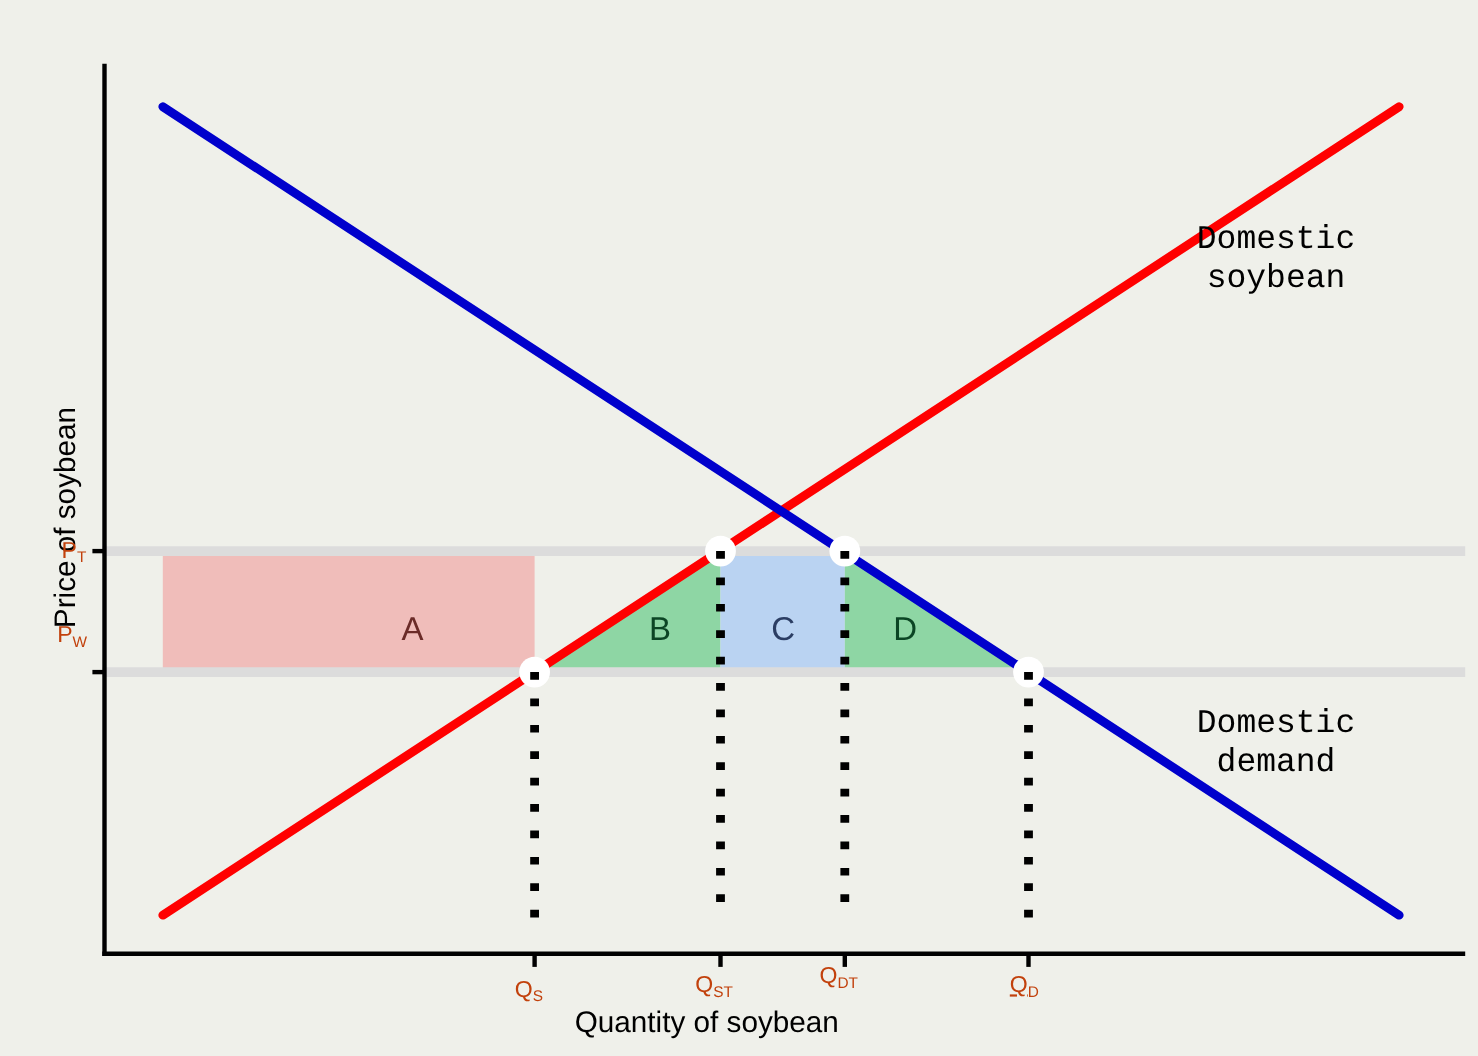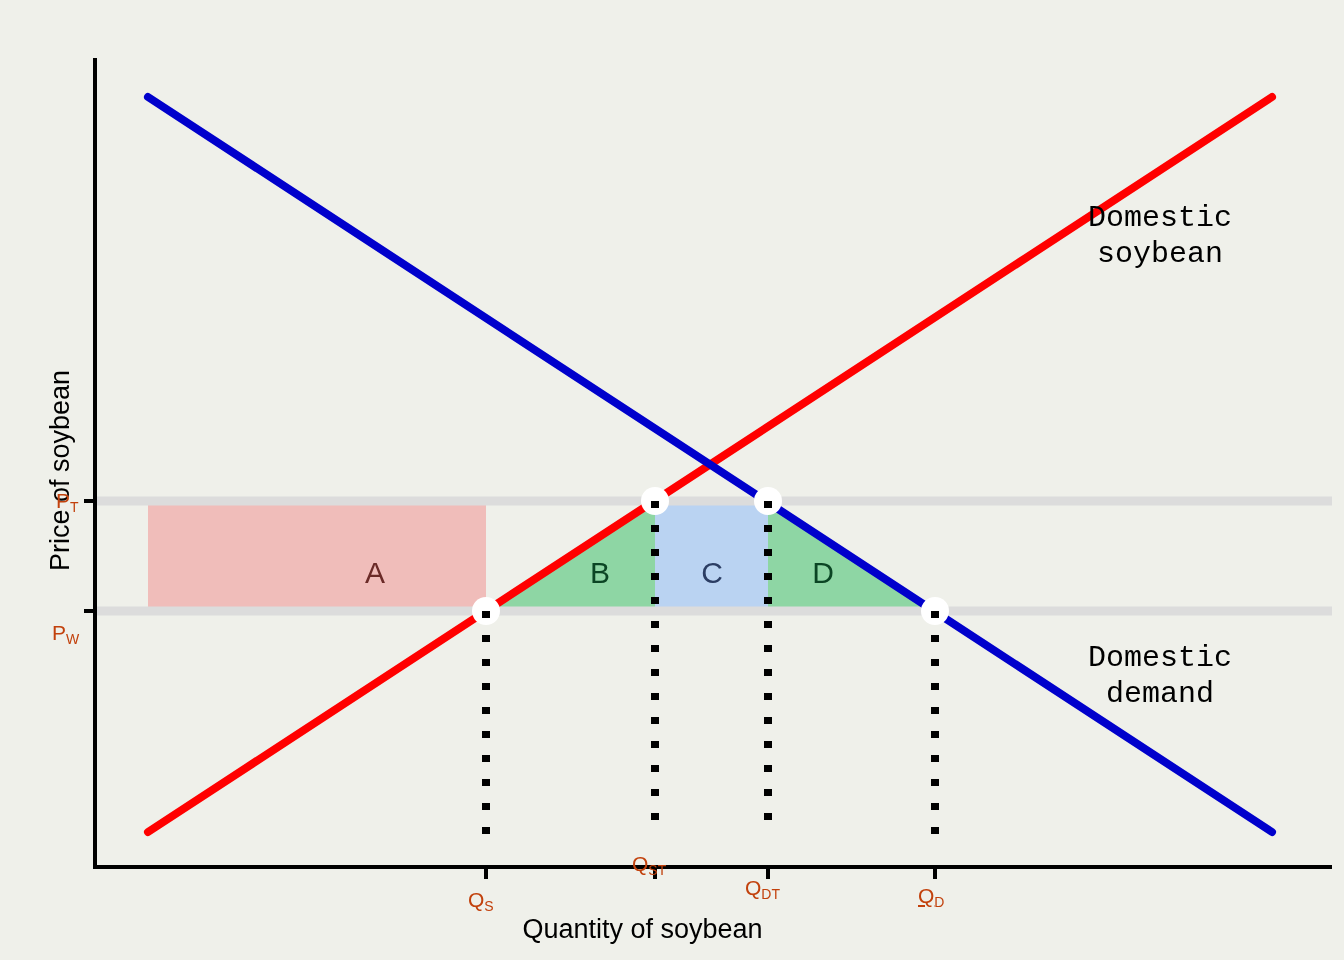--- a/index.html
+++ b/index.html
@@ -124,25 +124,25 @@
     <line x1="935" y1="867" x2="935" y2="879" stroke="#000000" stroke-width="4"></line>
 
   </svg>
 
   <div class="axis-title" id="y-axis-title">Price of soybean</div>
 
   <div class="axis-title" id="x-axis-title">Quantity of soybean</div>
 
   <div class="tick-label" style="left: 56px; top: 489px;"><span>P</span><sub>T</sub></div>
 
-  <div class="tick-label" style="left: 52px; top: 621px;"><span>P</span><sub>W</sub></div>
+  <div class="tick-label" style="left: 52px; top: 566px;"><span>P</span><sub>W</sub></div>
 
   <div class="tick-label" style="left: 468px; top: 888px;"><span>Q</span><sub>S</sub></div>
 
-  <div class="tick-label" style="left: 632px; top: 852px;"><span>Q</span><sub>ST</sub></div>
+  <div class="tick-label" style="left: 632px; top: 884px;"><span>Q</span><sub>ST</sub></div>
 
   <div class="tick-label" style="left: 745px; top: 876px;"><span>Q</span><sub>DT</sub></div>
 
   <div class="tick-label" style="left: 918px; top: 884px; text-decoration: underline;"><span>Q</span><sub>D</sub></div>
 
   <div class="curve-label" style="left: 1045px; top: 200px; width: 230px;"><span>Domestic</span><br><span>soybean</span></div>
 
   <div class="curve-label" style="left: 1045px; top: 640px; width: 230px;"><span>Domestic</span><br><span>demand</span></div>
 
   <div class="region-label" style="left: 345px; top: 556px; width: 60px; color: #6b2b28;">A</div>

